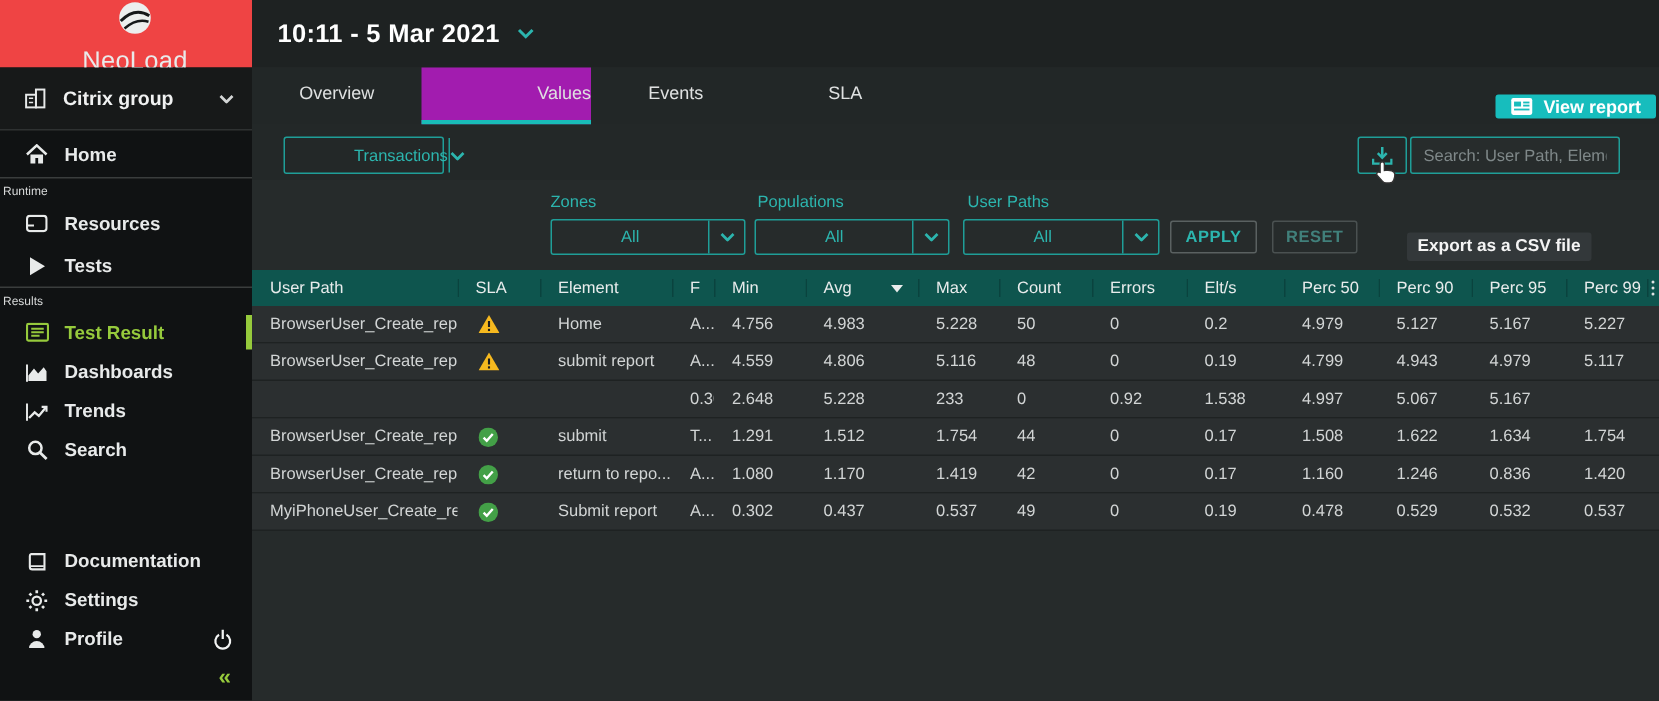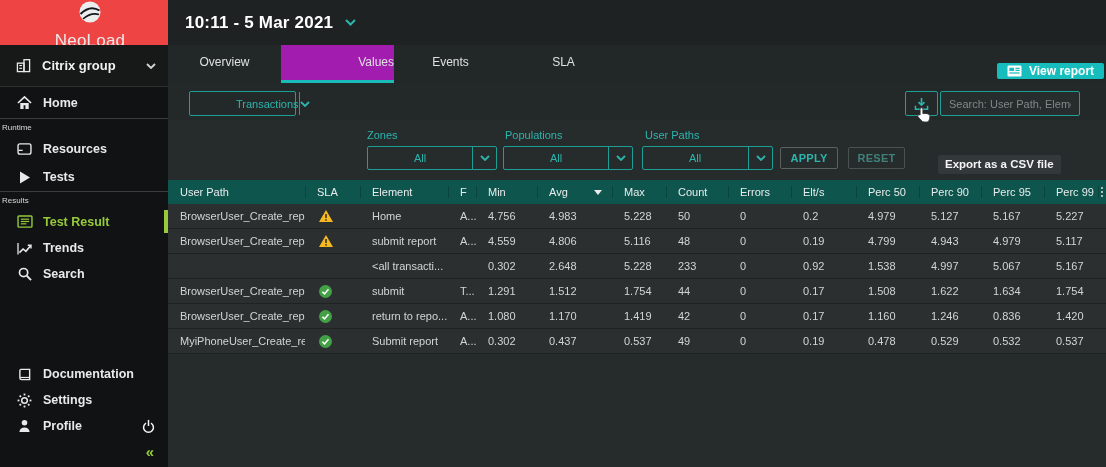--- a/index.html
+++ b/index.html
@@ -165,20 +165,29 @@
     <div class="s-item h27 active">
       <span class="s-ico">
         <svg width="16" height="13" viewBox="0 0 17 14">
           <rect x="1" y="1" width="15" height="12" rx="1" fill="none" stroke="#96ca3c" stroke-width="1.5"></rect>
           <line x1="4" y1="4.5" x2="13" y2="4.5" stroke="#96ca3c" stroke-width="1.3"></line>
           <line x1="4" y1="7" x2="13" y2="7" stroke="#96ca3c" stroke-width="1.3"></line>
           <line x1="4" y1="9.5" x2="10" y2="9.5" stroke="#96ca3c" stroke-width="1.3"></line>
         </svg>
       </span>
       <span class="s-lbl">Test Result</span>
+    </div>
+    <div class="s-item h26">
+      <span class="s-ico">
+        <svg width="15" height="13" viewBox="0 0 16 14">
+          <path d="M2 13V9l4-5 3 3.5L13 3l2 3v7Z" fill="#e8eaea"></path>
+          <line x1="1" y1="1" x2="1" y2="13.5" stroke="#e8eaea" stroke-width="1.4"></line>
+        </svg>
+      </span>
+      <span class="s-lbl">Dashboards</span>
     </div>
     <div class="s-item h26">
       <span class="s-ico">
         <svg width="15" height="13" viewBox="0 0 16 14">
           <line x1="1" y1="1" x2="1" y2="13.5" stroke="#e8eaea" stroke-width="1.4"></line>
           <path d="M2.5 11.5l4-4 3 2.5 5-6" stroke="#e8eaea" stroke-width="1.7" fill="none"></path>
           <path d="M11.5 3.5h3.5v3.5" fill="none" stroke="#e8eaea" stroke-width="1.5"></path>
         </svg>
       </span>
       <span class="s-lbl">Trends</span>
@@ -432,21 +441,20 @@
             <div class="td c-elts">0.19</div>
             <div class="td c-p50">4.799</div>
             <div class="td c-p90">4.943</div>
             <div class="td c-p95">4.979</div>
             <div class="td c-p99">5.117</div>
             <div class="td"></div>
           </div>
           <div class="trow">
             <div class="td c-user_path"></div>
             <div class="td c-sla"></div>
-            <div class="td c-element">&lt;all transacti...</div>
             <div class="td c-f"></div>
             <div class="td c-min">0.302</div>
             <div class="td c-avg">2.648</div>
             <div class="td c-max">5.228</div>
             <div class="td c-count">233</div>
             <div class="td c-errors">0</div>
             <div class="td c-elts">0.92</div>
             <div class="td c-p50">1.538</div>
             <div class="td c-p90">4.997</div>
             <div class="td c-p95">5.067</div>

